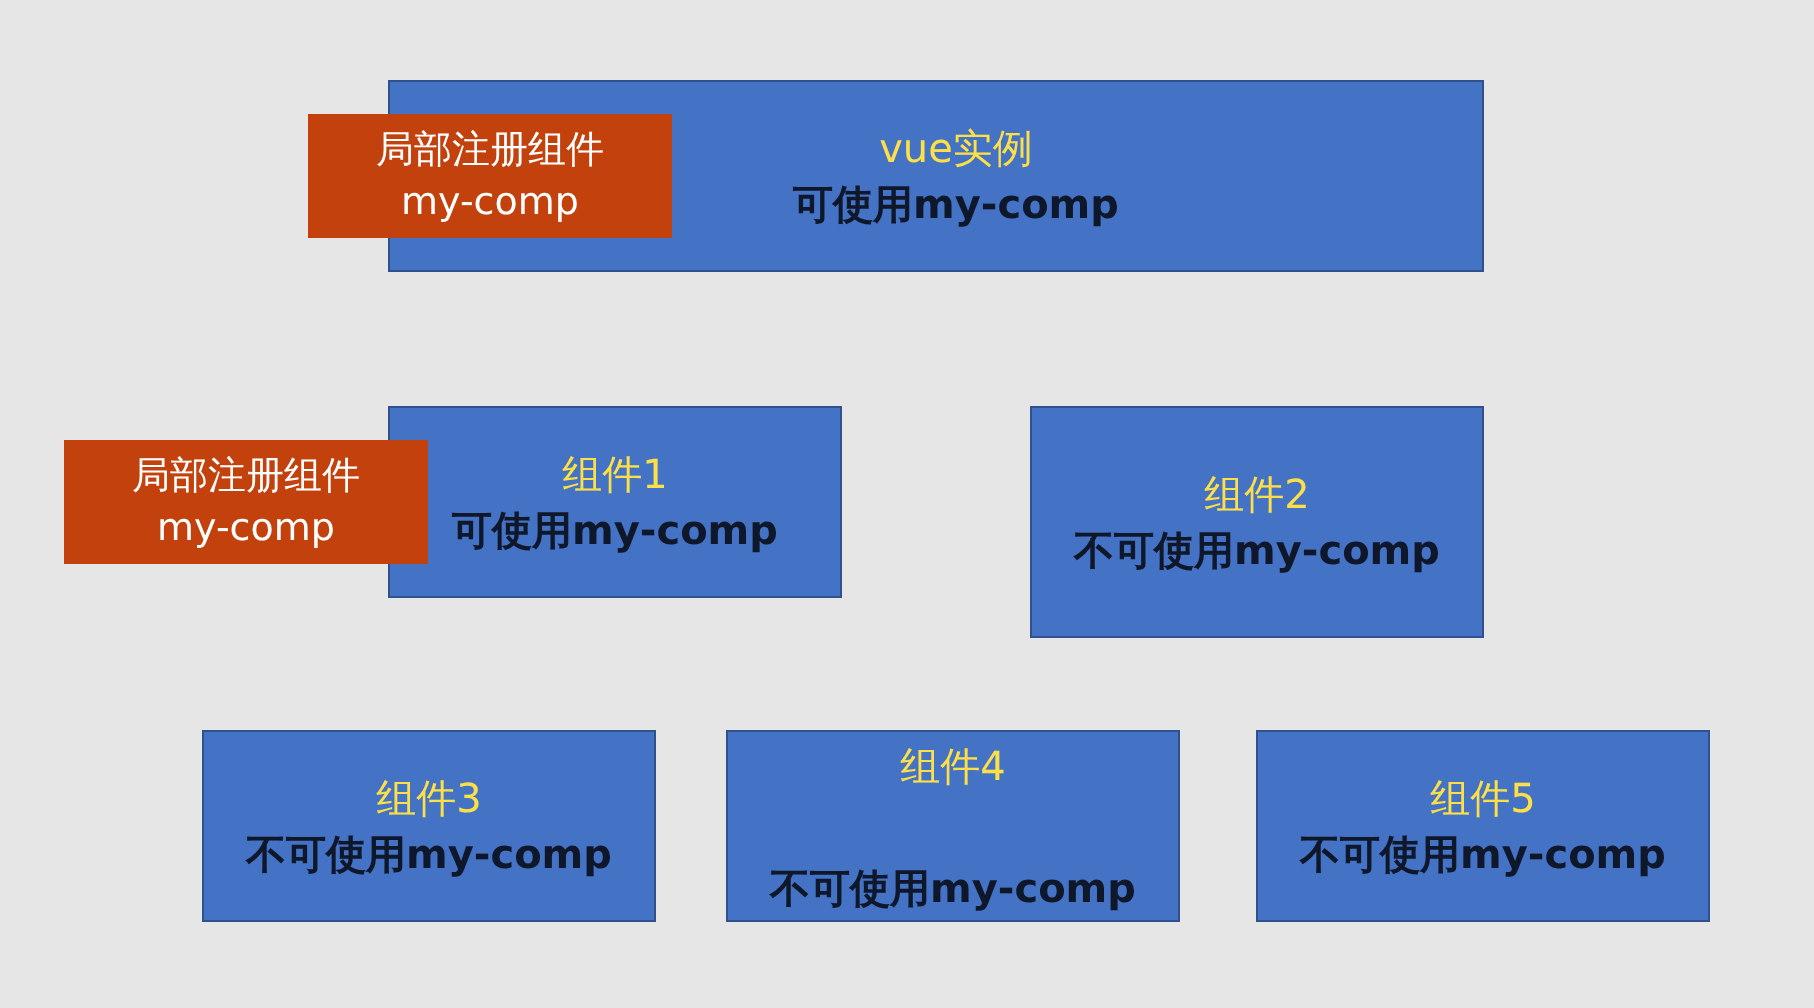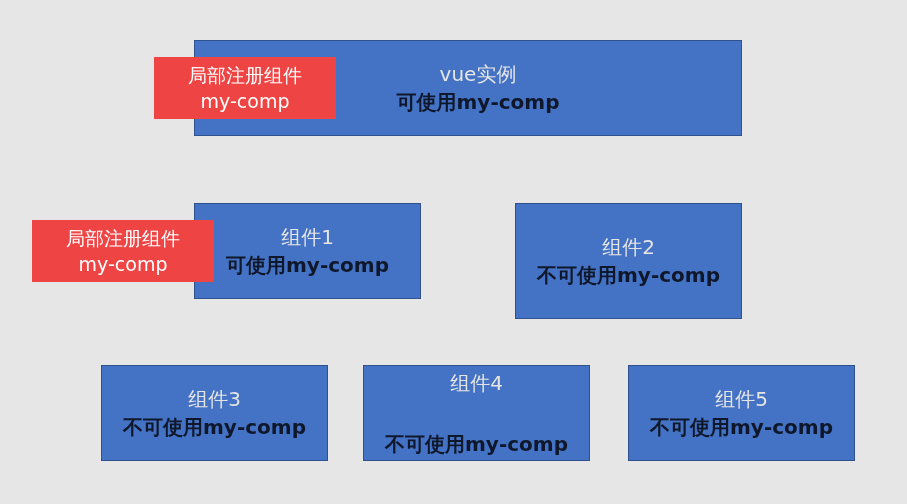--- a/index.html
+++ b/index.html
@@ -1,23 +1,23 @@
 <!DOCTYPE html>
 <html><head>
 <meta charset="utf-8">
 <style>
   html, body { margin:0; padding:0; }
   body { width:907px; height:504px; background:#e7e6e6; position:relative; overflow:hidden;
          font-family:"DejaVu Sans","Liberation Sans",sans-serif; }
   .box { position:absolute; background:#4472c4; border:1px solid #2f528f; box-sizing:border-box;
          display:flex; flex-direction:column; align-items:center; justify-content:center; }
-  .title { color:#e5e5e5; font-size:20px; line-height:28px; }
+  .title { color:#fde047; font-size:20px; line-height:28px; }
   .can { color:#0f172a; font-size:20px; font-weight:bold; line-height:28px; }
   .cannot { color:#0f172a; font-size:20px; font-weight:bold; line-height:28px; }
-  .tag { position:absolute; background:#ef4444; color:#ffffff; font-size:19px; line-height:26px;
+  .tag { position:absolute; background:#c2410c; color:#ffffff; font-size:19px; line-height:26px;
          display:flex; flex-direction:column; align-items:center; justify-content:center; box-sizing:border-box; }
 </style>
 </head>
 <body>
 
 <div class="box" style="left:194px;top:40px;width:548px;height:96px;padding-left:20px;">
   <div class="title">vue实例</div>
   <div class="can">可使用my-comp</div>
 </div>
 <div class="tag" style="left:154px;top:57px;width:182px;height:62px;">

